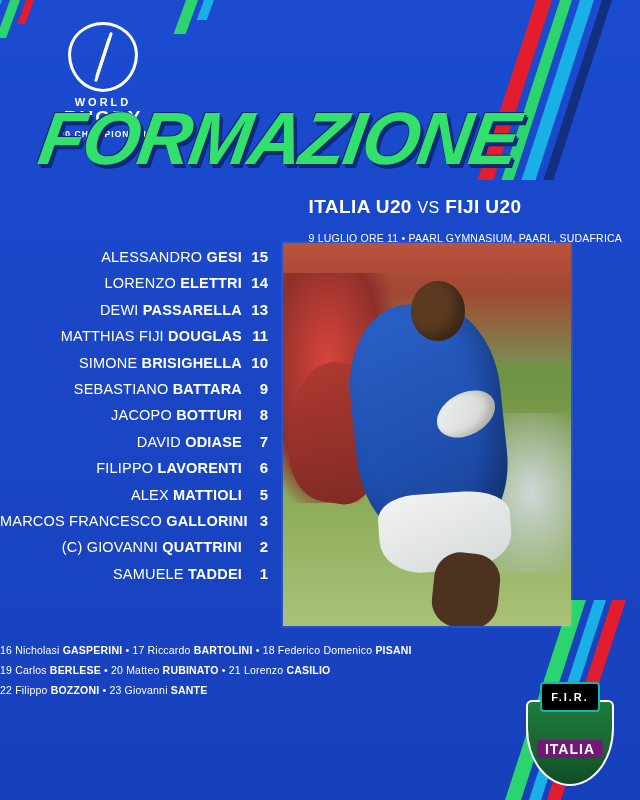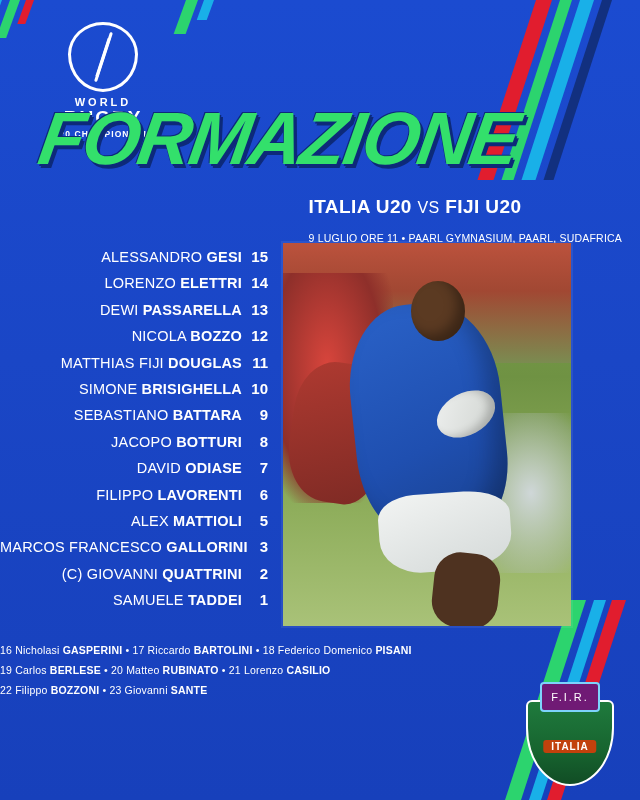--- a/index.html
+++ b/index.html
@@ -112,25 +112,25 @@
   .bline b { font-weight:bold; }
   .coach { font-size:11px; margin-top:10px; letter-spacing:.2px; }
   .coach b { font-weight:bold; }
 
   
   .crest { position:absolute; right:26px; bottom:14px; width:88px; height:104px; }
   .crest-shield { position:absolute; left:0; top:18px; width:88px; height:86px;
     background:linear-gradient(180deg,#1f7a3d 0%, #17642f 60%, #114d25 100%);
     border:2px solid #fff; border-radius:6px 6px 44px 44px/6px 6px 58px 58px; }
   .crest-top { position:absolute; left:14px; top:0; width:60px; height:30px;
-    background:#701a75; border:2px solid #7dd3fc; border-radius:4px;
-    color:#fff; font-size:11px; font-weight:normal; text-align:center; line-height:26px;
+    background:#000000; border:2px solid #14b8a6; border-radius:4px;
+    color:#fff; font-size:11px; font-weight:bold; text-align:center; line-height:26px;
     letter-spacing:2px; }
   .crest-ital { position:absolute; left:50%; top:58px; transform:translateX(-50%);
-    background:#c2410c; color:#fff; font-size:10px; font-weight:bold;
+    background:#701a75; color:#fff; font-size:14px; font-weight:bold;
     padding:1px 8px; border-radius:3px; letter-spacing:1px; }
 </style>
 </head>
 <body>
 
 <div class="bg"></div>
 
 <svg class="corner-tl" viewBox="0 0 240 120">
   <g transform="skewX(-20)">
     <rect x="-10" y="-6" width="12" height="70" fill="#19b0e8"></rect>
@@ -204,24 +204,20 @@
   </div>
   <div class="srow">
     <div class="sname"><span>LORENZO</span> <b>ELETTRI</b></div>
     <div class="snum">14</div>
   </div>
   <div class="srow">
     <div class="sname"><span>DEWI</span> <b>PASSARELLA</b></div>
     <div class="snum">13</div>
   </div>
   <div class="srow">
-    <div class="sname"><span>NICOLA</span> <b>BOZZO</b></div>
-    <div class="snum">12</div>
-  </div>
-  <div class="srow">
     <div class="sname"><span>MATTHIAS FIJI</span> <b>DOUGLAS</b></div>
     <div class="snum">11</div>
   </div>
   <div class="srow">
     <div class="sname"><span>SIMONE</span> <b>BRISIGHELLA</b></div>
     <div class="snum">10</div>
   </div>
   <div class="srow">
     <div class="sname"><span>SEBASTIANO</span> <b>BATTARA</b></div>
     <div class="snum">9</div>

